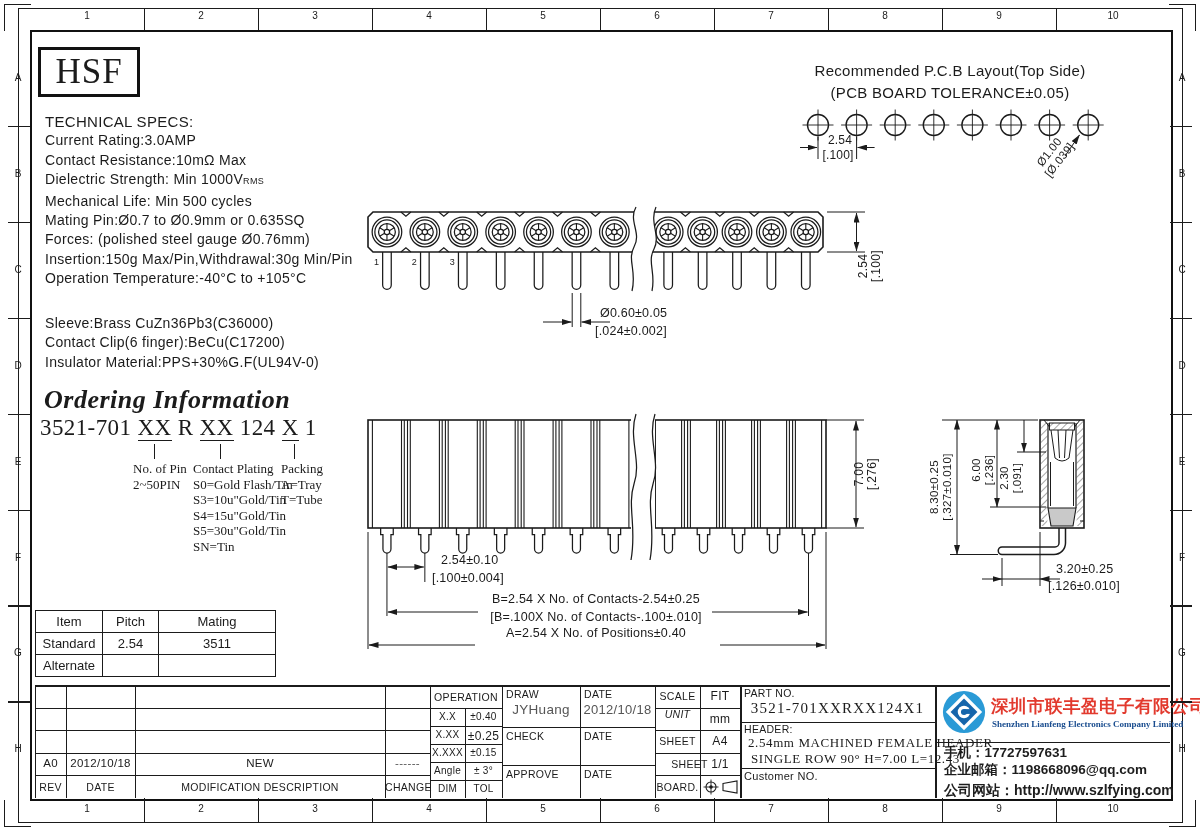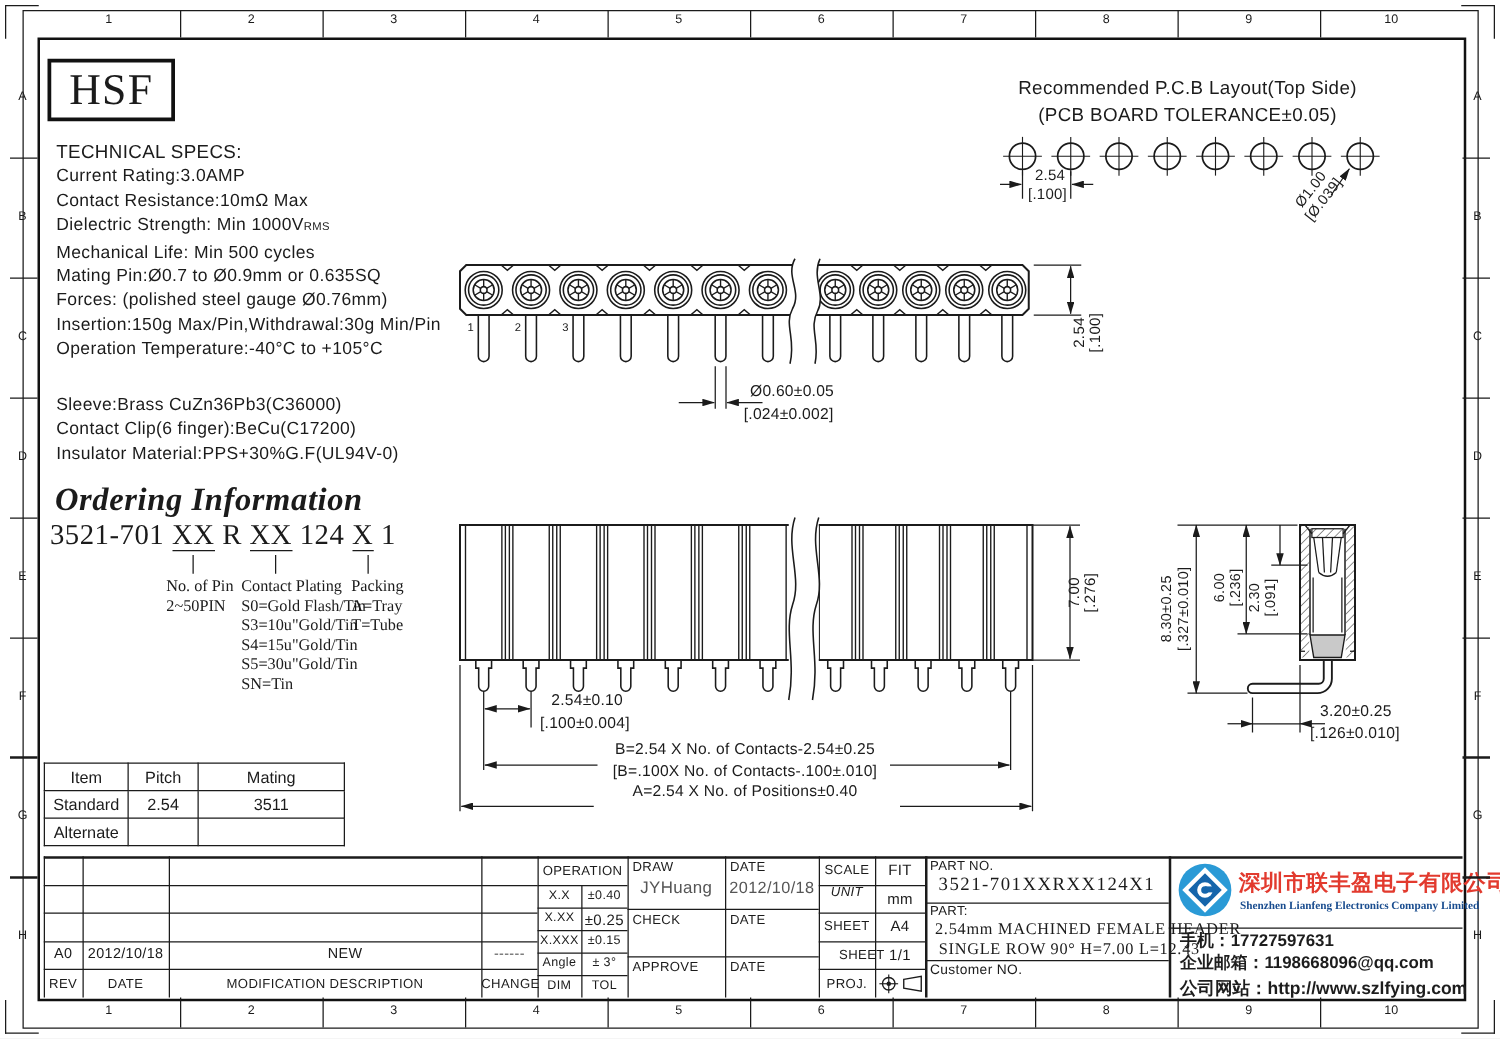--- a/index.html
+++ b/index.html
@@ -477,21 +477,21 @@
     <tr>
       <td>Alternate</td>
       <td></td>
       <td></td>
     </tr>
   </tbody>
     </table>
 
   <div class="abs cad cen" style="left:35px;top:757px;width:31px;font-size:11.5px;">A0</div>
   <div class="abs cad cen" style="left:66px;top:757px;width:69px;font-size:11.5px;">2012/10/18</div>
-  <div class="abs cad cen" style="left:135px;top:757px;width:250px;font-size:11.5px;padding-left:16px;">NEW</div>
+  <div class="abs cad cen" style="left:135px;top:757px;width:250px;font-size:11.5px;">NEW</div>
   <div class="abs cad cen" style="left:385px;top:757px;width:45px;font-size:11.5px;color:#555;">------</div>
   <div class="abs cad cen lbl" style="left:35px;top:781px;width:31px;">REV</div>
   <div class="abs cad cen lbl" style="left:66px;top:781px;width:69px;">DATE</div>
   <div class="abs cad cen lbl" style="left:135px;top:781px;width:250px;">MODIFICATION DESCRIPTION</div>
   <div class="abs cad cen lbl" style="left:385px;top:781px;width:45px;">CHANGE</div>
 
   <div class="abs cad cen lbl" style="left:430px;top:691px;width:72px;">OPERATION</div>
   <div class="abs cad cen" style="left:430px;top:710.5px;width:35px;font-size:10px;">X.X</div>
   <div class="abs cad cen" style="left:465px;top:710.5px;width:37px;font-size:10px;">±0.40</div>
   <div class="abs cad cen" style="left:430px;top:728.6px;width:35px;font-size:10px;">X.XX</div>
@@ -513,32 +513,32 @@
   <div class="abs cad lbl" style="left:584px;top:768px;">DATE</div>
 
   <div class="abs cad cen lbl" style="left:655px;top:690px;width:45px;">SCALE</div>
   <div class="abs cad cen val" style="left:700px;top:689px;width:40px;">FIT</div>
   <div class="abs cad cen lbl" style="left:655px;top:708px;width:45px;font-style:italic;">UNIT</div>
   <div class="abs cad cen val" style="left:700px;top:711.5px;width:40px;">mm</div>
   <div class="abs cad cen lbl" style="left:655px;top:735px;width:45px;">SHEET</div>
   <div class="abs cad cen val" style="left:700px;top:734px;width:40px;">A4</div>
   <div class="abs cad cen lbl" style="left:655px;top:757.5px;width:45px;padding-left:12px;">SHEET</div>
   <div class="abs cad cen val" style="left:700px;top:756.5px;width:40px;">1/1</div>
-  <div class="abs cad cen lbl" style="left:655px;top:781px;width:45px;">PROJ.</div>
+  <div class="abs cad cen lbl" style="left:655px;top:781px;width:45px;">BOARD.</div>
   <svg style="left:703px;top:779px;" width="36" height="16">
     <circle cx="8" cy="8" r="5" fill="none" stroke="#1b1b1b" stroke-width="1.1"></circle>
     <circle cx="8" cy="8" r="1.8" fill="#1b1b1b"></circle>
     <line x1="0.5" y1="8" x2="15.5" y2="8" stroke="#1b1b1b" stroke-width="0.9"></line>
     <line x1="8" y1="0.5" x2="8" y2="15.5" stroke="#1b1b1b" stroke-width="0.9"></line>
     <path d="M20,4.5 L34,2 L34,14 L20,11.5 Z" fill="none" stroke="#1b1b1b" stroke-width="1.1"></path>
   </svg>
 
   <div class="abs cad lbl" style="left:744px;top:687px;">PART NO.</div>
   <div class="abs ser cen" style="left:740px;top:700px;width:195px;font-size:15px;letter-spacing:1.2px;white-space:nowrap;">3521-701XXRXX124X1</div>
-  <div class="abs cad lbl" style="left:744px;top:723px;">PART:</div>
+  <div class="abs cad lbl" style="left:744px;top:723px;">HEADER:</div>
   <div class="abs ser" style="left:748px;top:735px;font-size:13px;letter-spacing:.6px;white-space:nowrap;">2.54mm MACHINED FEMALE HEADER</div>
   <div class="abs ser" style="left:751px;top:751px;font-size:13px;letter-spacing:.6px;white-space:nowrap;">SINGLE ROW 90° H=7.00 L=12.43</div>
   <div class="abs cad" style="left:744px;top:770px;font-size:11px;">Customer NO.</div>
 
   <svg style="left:941px;top:689px;" width="46" height="46" viewBox="0 0 48 48">
     <circle cx="24" cy="24" r="22" fill="#2a9ad6"></circle>
     <path d="M24,5 L43,24 L24,43 L5,24 Z" fill="#ffffff"></path>
     <path d="M24,10 L38,24 L24,38 L10,24 Z" fill="#1565ab"></path>
     <circle cx="24" cy="24" r="6.5" fill="#ffffff"></circle>
     <circle cx="24" cy="24" r="3.2" fill="#1565ab"></circle>

